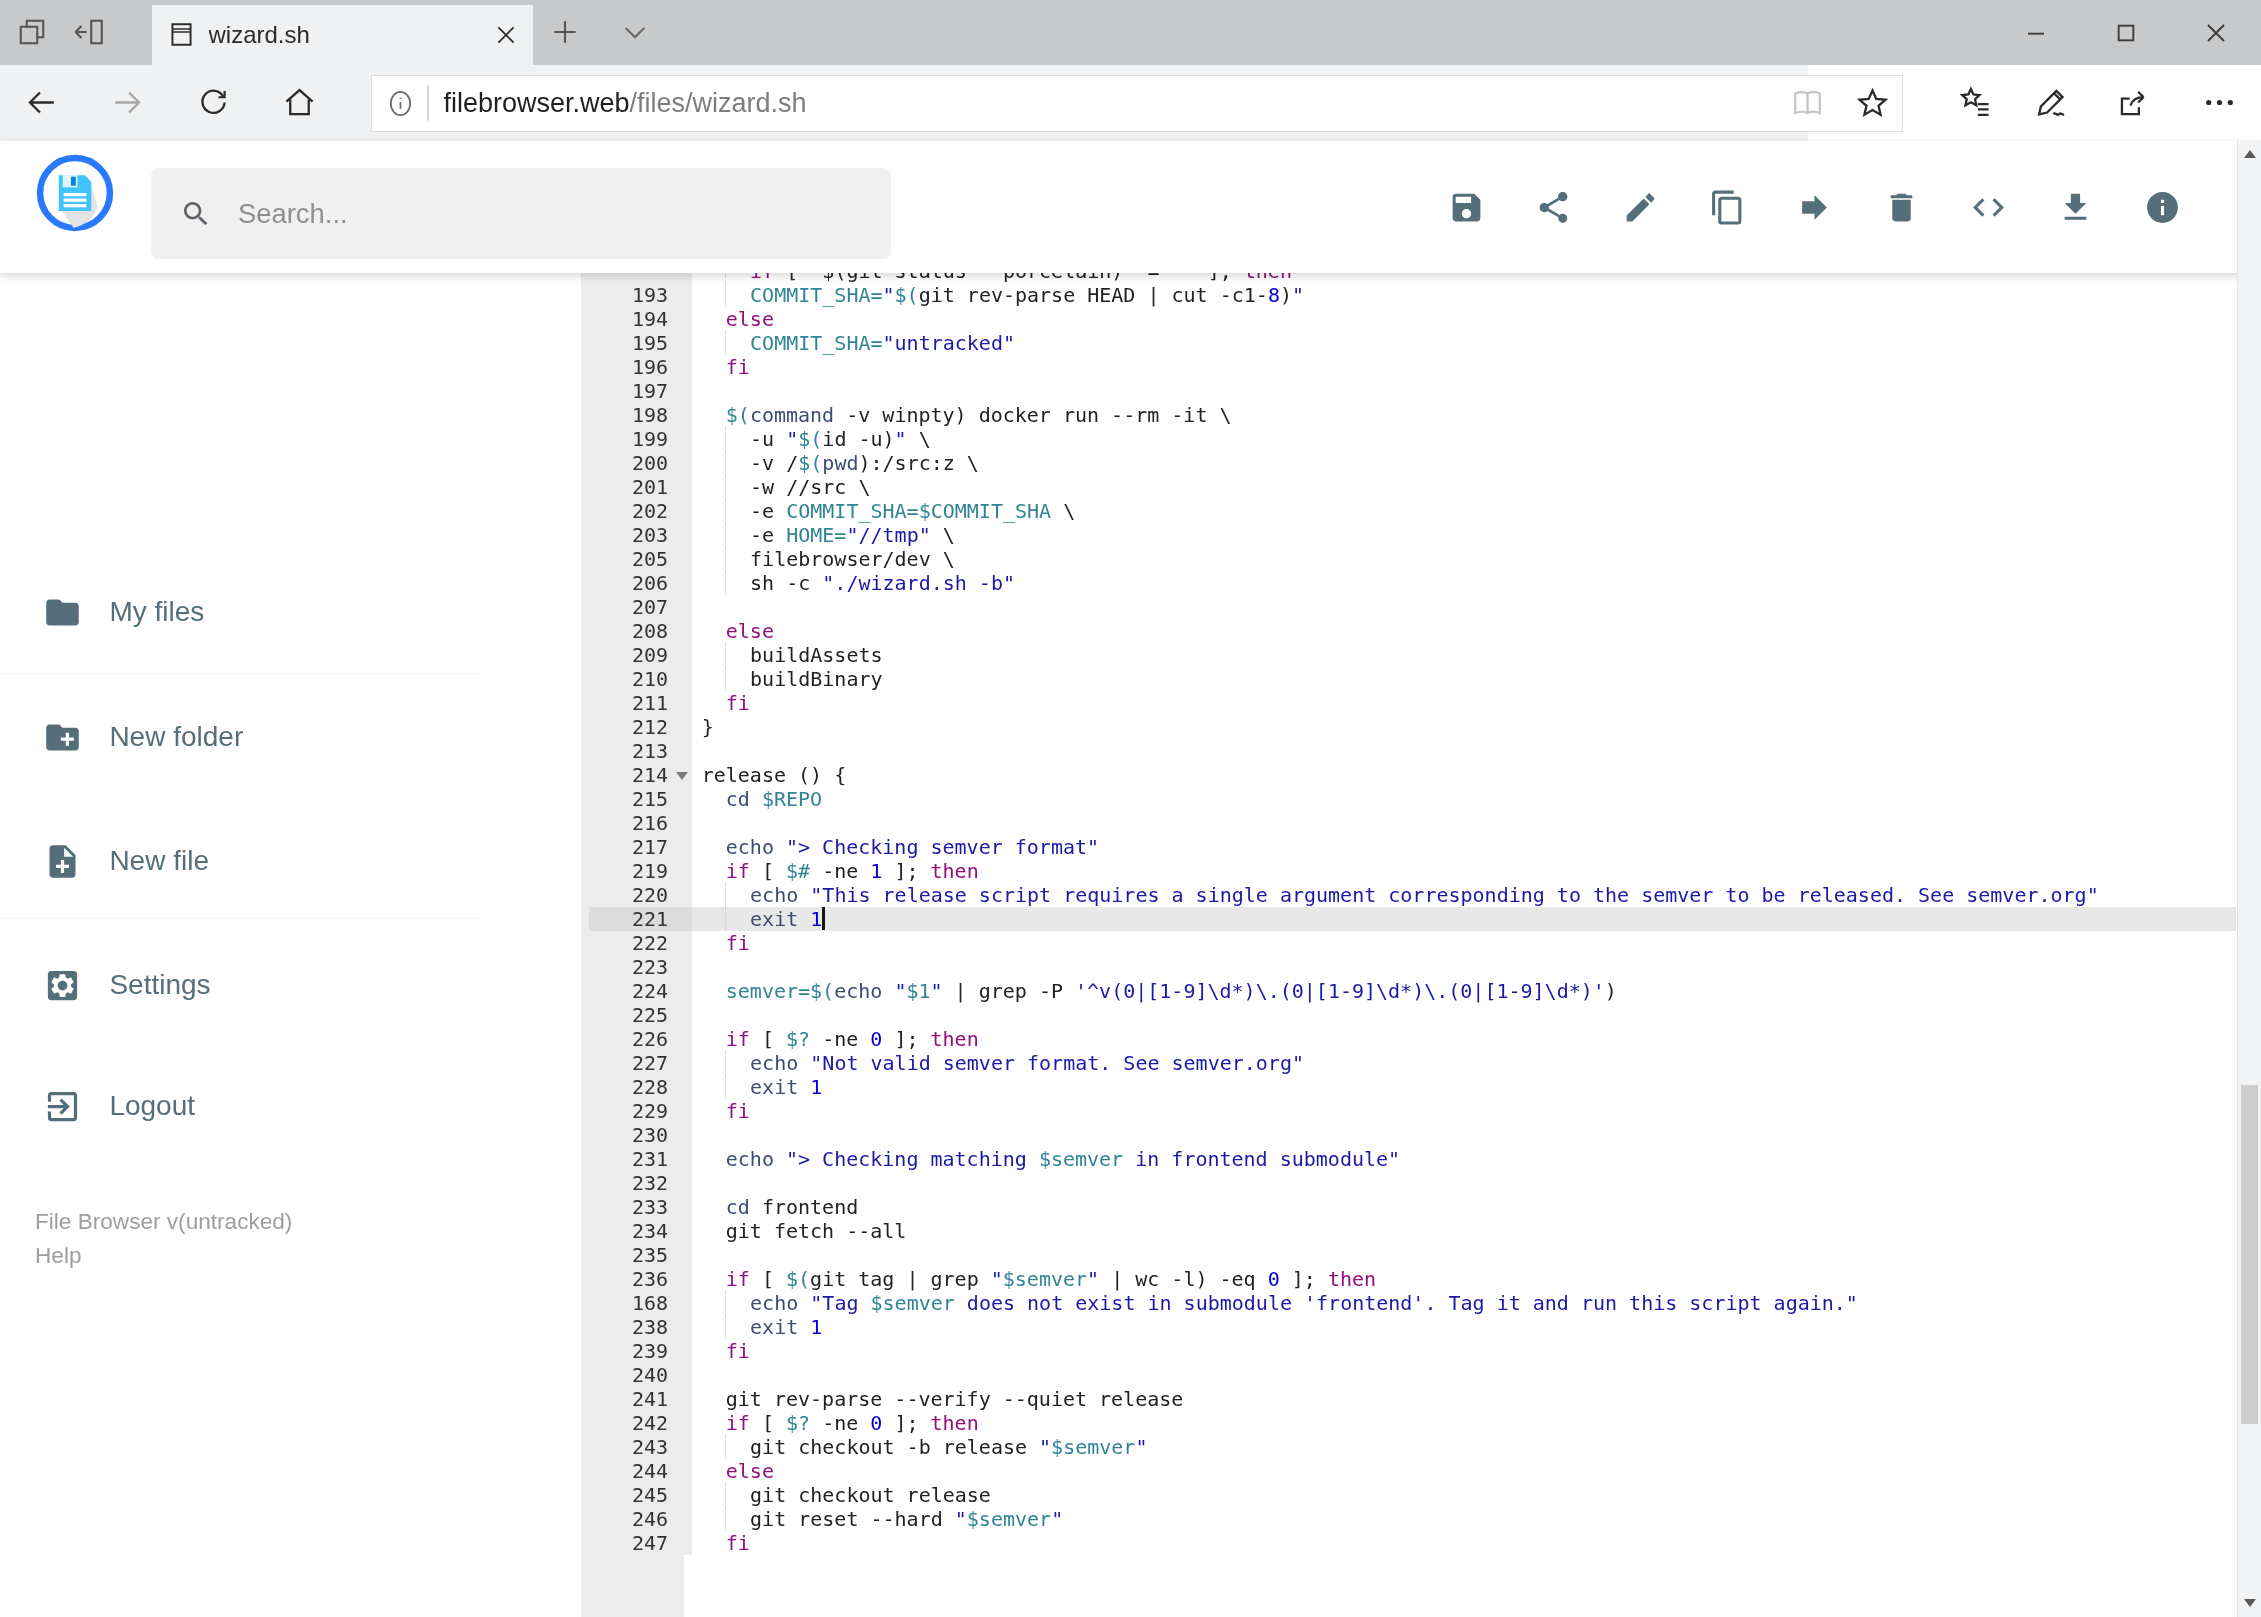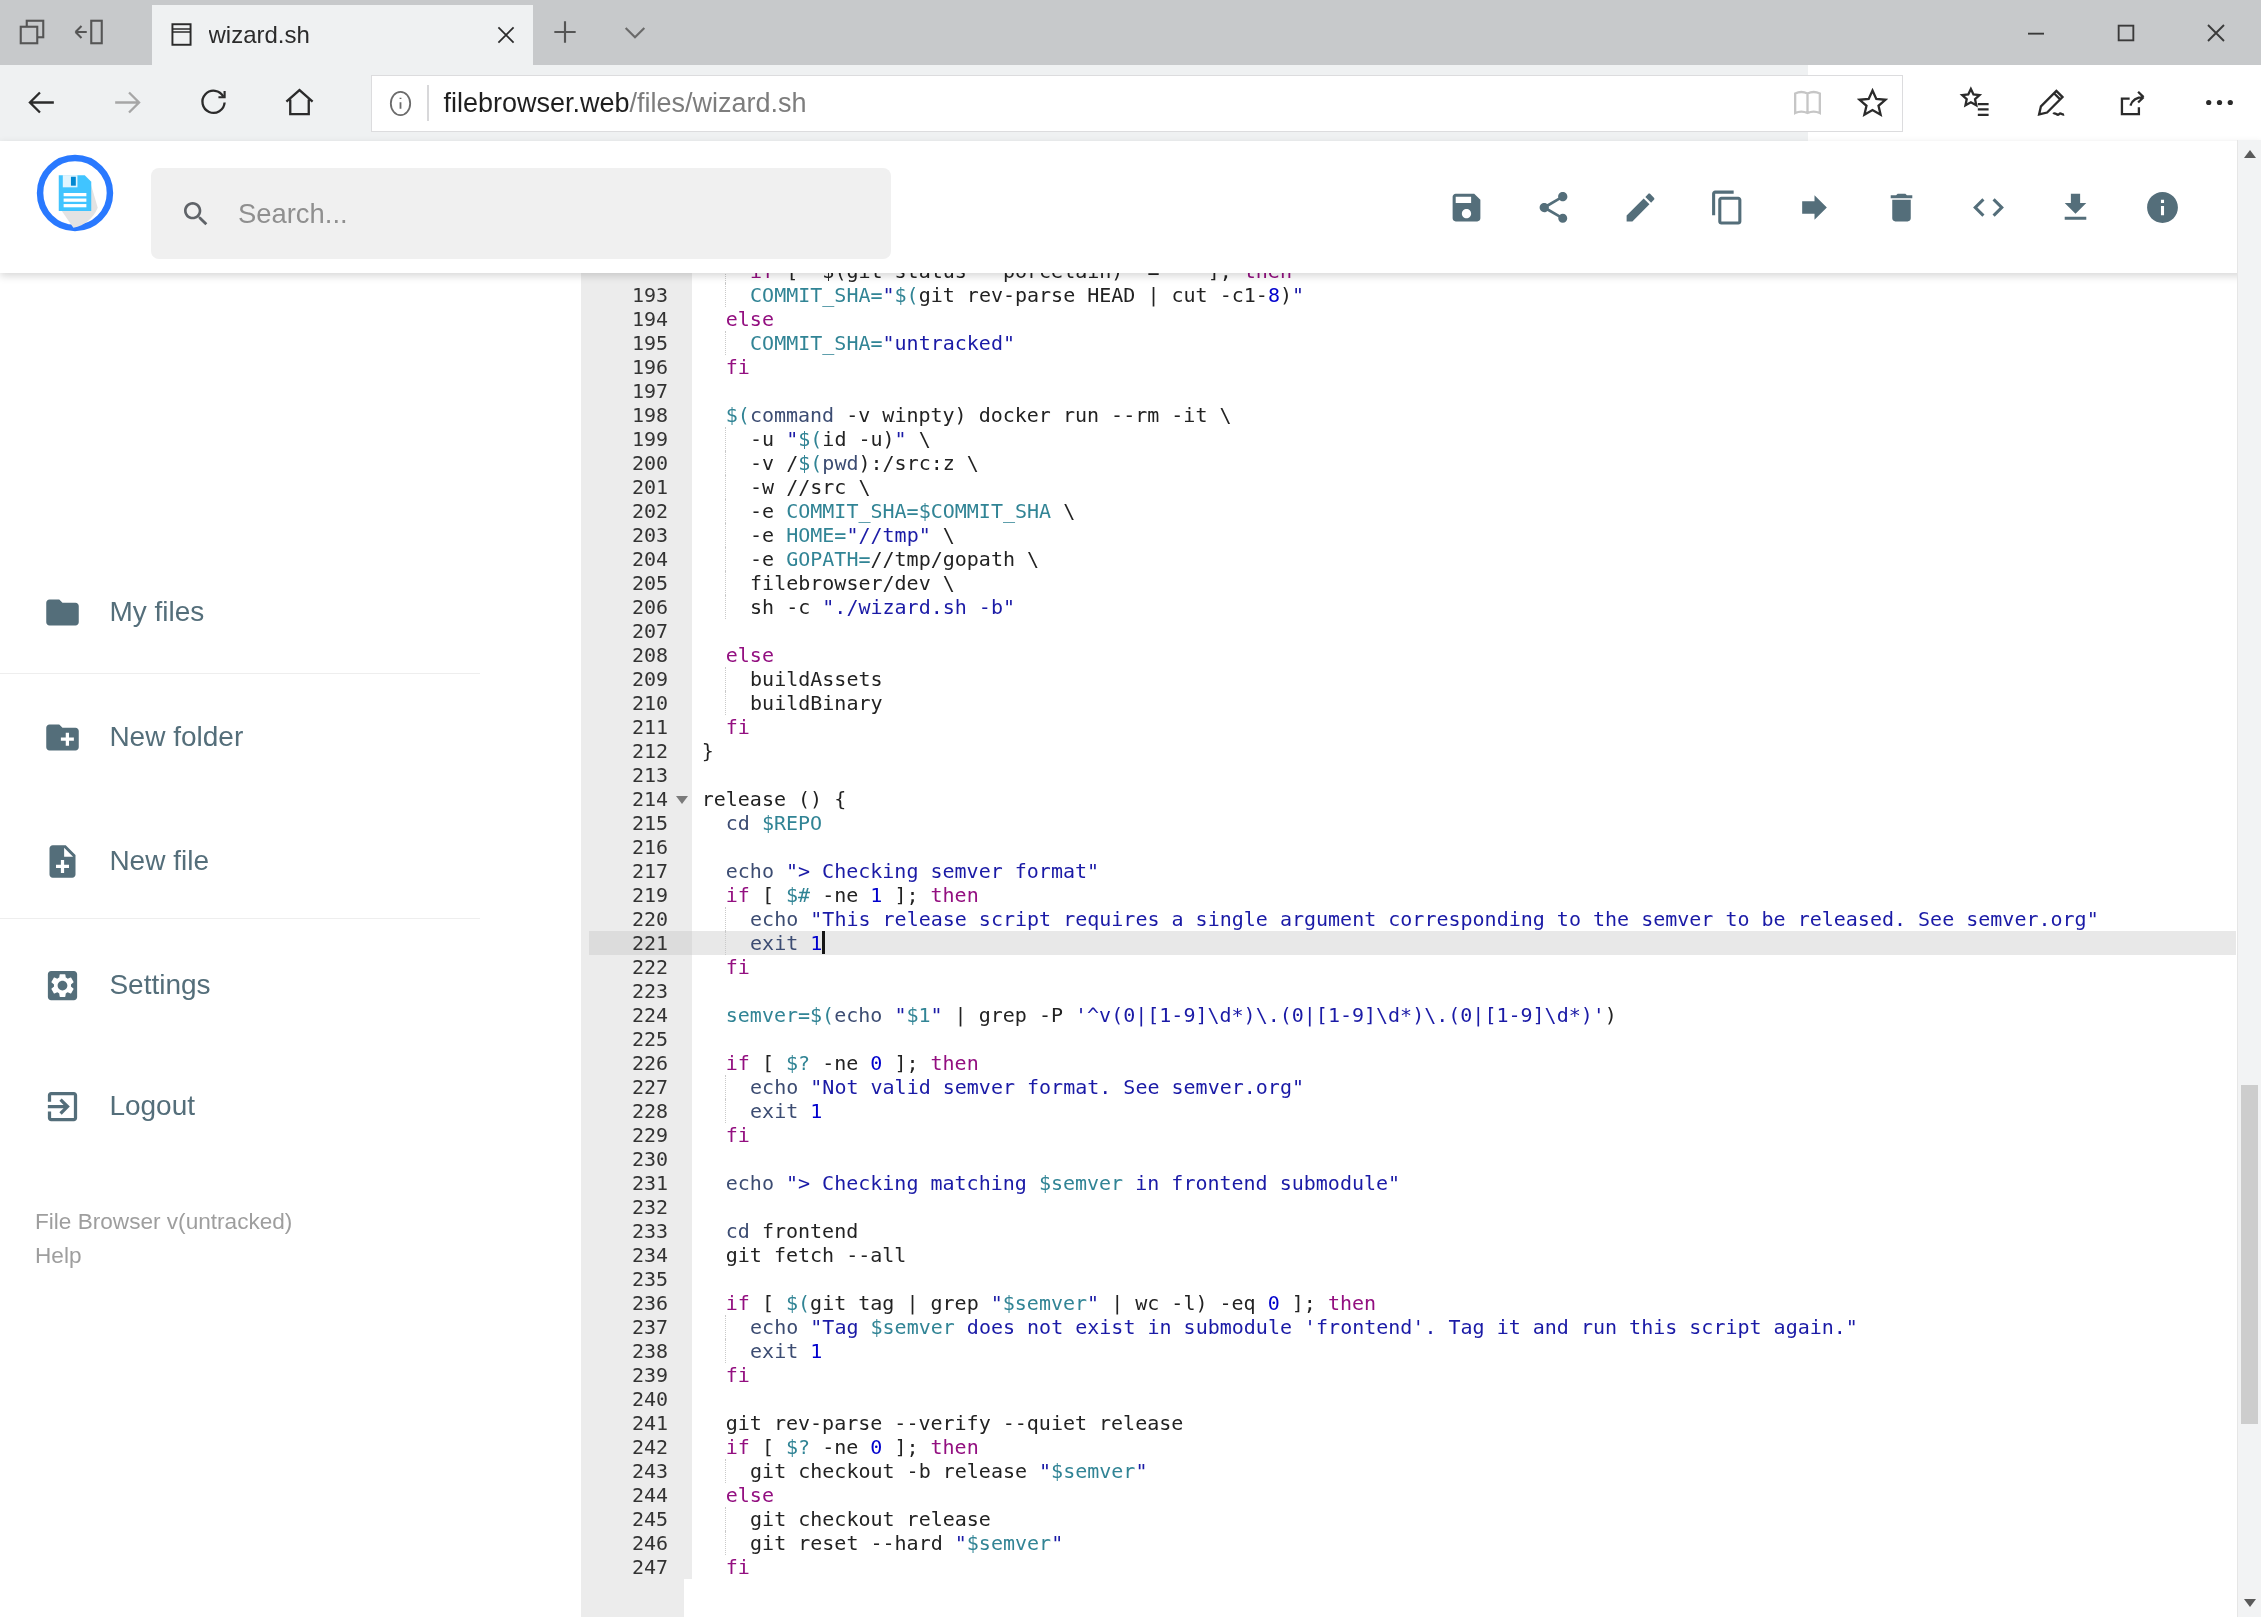--- a/index.html
+++ b/index.html
@@ -368,24 +368,20 @@
           </div>
           <div class="row">
             <div class="gut">202</div>
             <div class="line"><span class="tk-p">  </span><span class="tk-p g">  </span><span class="tk-p">-e </span><span class="tk-v">COMMIT_SHA=$COMMIT_SHA</span><span class="tk-p"> \</span></div>
           </div>
           <div class="row">
             <div class="gut">203</div>
             <div class="line"><span class="tk-p">  </span><span class="tk-p g">  </span><span class="tk-p">-e </span><span class="tk-v">HOME=</span><span class="tk-s">"//tmp"</span><span class="tk-p"> \</span></div>
           </div>
           <div class="row">
-            <div class="gut">204</div>
-            <div class="line"><span class="tk-p">  </span><span class="tk-p g">  </span><span class="tk-p">-e </span><span class="tk-v">GOPATH=</span><span class="tk-p">//tmp/gopath \</span></div>
-          </div>
-          <div class="row">
             <div class="gut">205</div>
             <div class="line"><span class="tk-p">  </span><span class="tk-p g">  </span><span class="tk-p">filebrowser/dev \</span></div>
           </div>
           <div class="row">
             <div class="gut">206</div>
             <div class="line"><span class="tk-p">  </span><span class="tk-p g">  </span><span class="tk-p">sh -c </span><span class="tk-s">"./wizard.sh -b"</span></div>
           </div>
           <div class="row">
             <div class="gut">207</div>
             <div class="line"></div>
@@ -496,21 +492,21 @@
           </div>
           <div class="row">
             <div class="gut">235</div>
             <div class="line"></div>
           </div>
           <div class="row">
             <div class="gut">236</div>
             <div class="line"><span class="tk-p">  </span><span class="tk-k">if</span><span class="tk-p"> [ </span><span class="tk-v">$(</span><span class="tk-p">git tag | grep </span><span class="tk-s">"</span><span class="tk-v">$semver</span><span class="tk-s">"</span><span class="tk-p"> | wc -l) -eq </span><span class="tk-n">0</span><span class="tk-p"> ]; </span><span class="tk-k">then</span></div>
           </div>
           <div class="row">
-            <div class="gut">237</div>
+            <div class="gut">168</div>
             <div class="line"><span class="tk-p">  </span><span class="tk-p g">  </span><span class="tk-b">echo</span><span class="tk-p"> </span><span class="tk-s">"Tag </span><span class="tk-v">$semver</span><span class="tk-s"> does not exist in submodule 'frontend'. Tag it and run this script again."</span></div>
           </div>
           <div class="row">
             <div class="gut">238</div>
             <div class="line"><span class="tk-p">  </span><span class="tk-p g">  </span><span class="tk-b">exit</span><span class="tk-p"> </span><span class="tk-n">1</span></div>
           </div>
           <div class="row">
             <div class="gut">239</div>
             <div class="line"><span class="tk-p">  </span><span class="tk-k">fi</span></div>
           </div>

